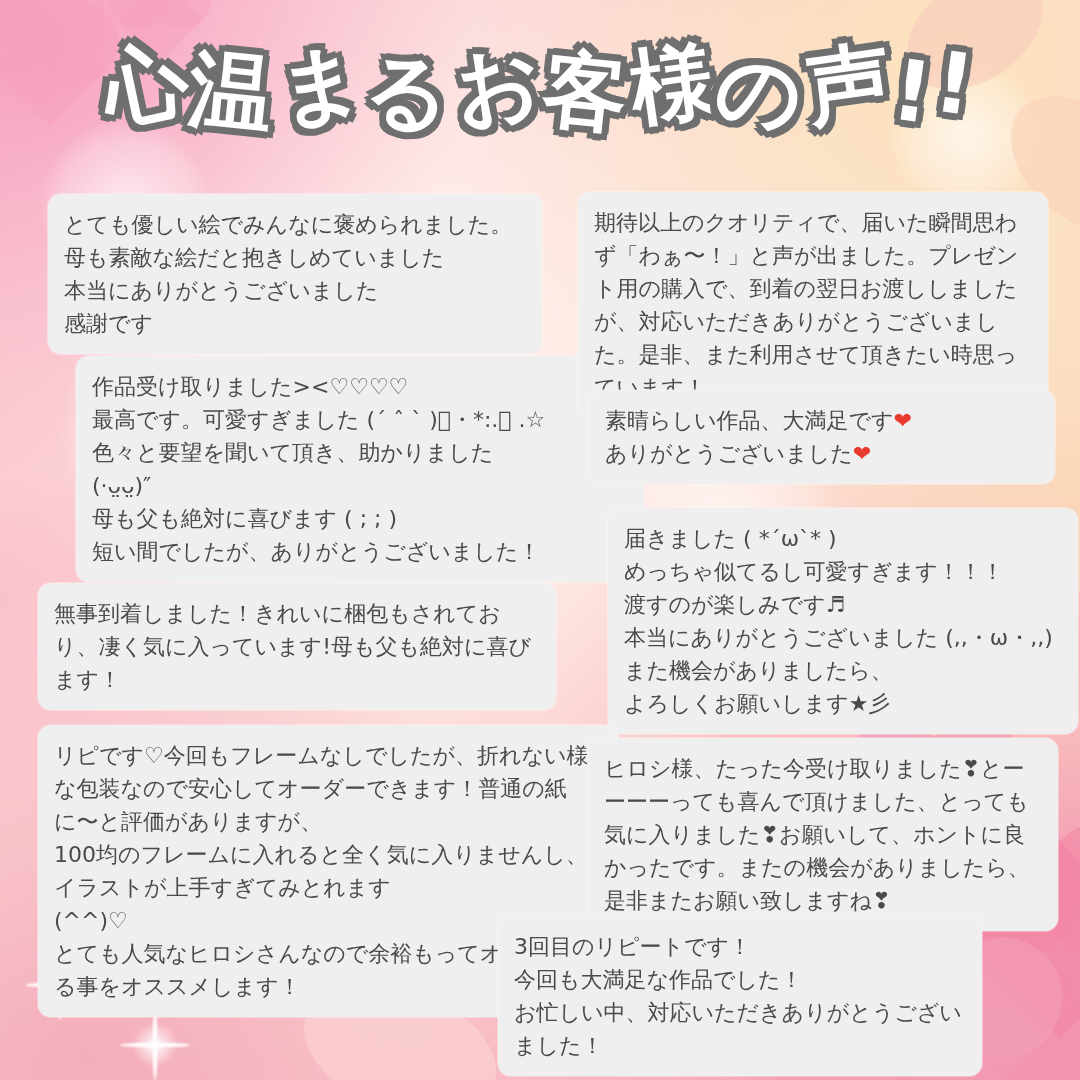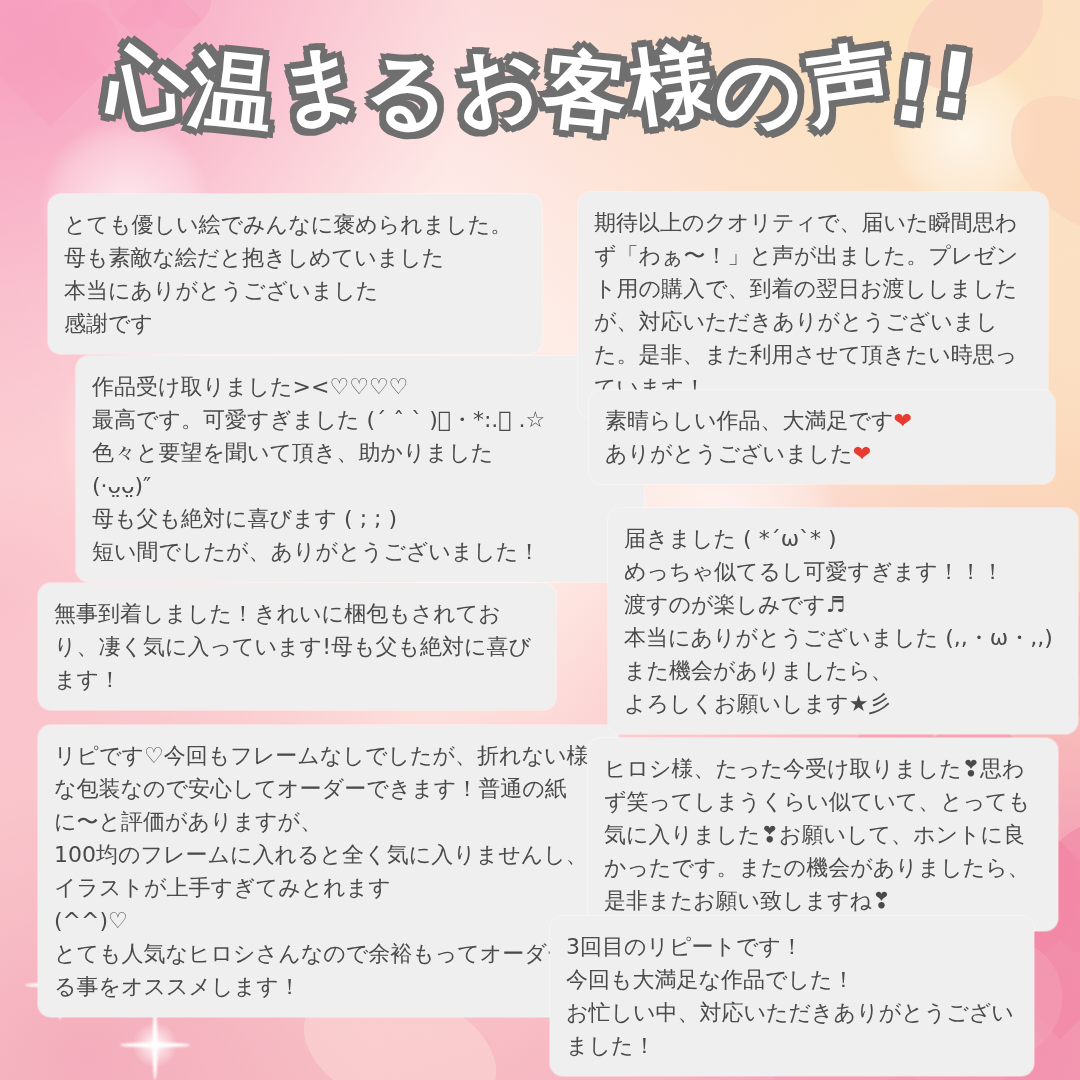--- a/index.html
+++ b/index.html
@@ -123,18 +123,18 @@
 
   <div class="bubble bubble-text" style="left:578px;top:192px;width:470px;">期待以上のクオリティで、届いた瞬間思わず「わぁ〜！」と声が出ました。プレゼント用の購入で、到着の翌日お渡ししましたが、対応いただきありがとうございました。是非、また利用させて頂きたい時思っています！</div>
   <div class="bubble bubble-text" style="left:589px;top:390px;width:466px;">素晴らしい作品、大満足です<span class="red-heart">❤</span>
 ありがとうございました<span class="red-heart">❤</span></div>
   <div class="bubble bubble-text" style="left:576px;top:508px;width:470px;margin-left:32px;">届きました ( *´ω`* )
 めっちゃ似てるし可愛すぎます！！！
 渡すのが楽しみです♬
 本当にありがとうございました (,,・ω・,,)
 また機会がありましたら、
 よろしくお願いします★彡</div>
-  <div class="bubble bubble-text" style="left:588px;top:738px;width:470px;">ヒロシ様、たった今受け取りました❣思わず笑ってしまうくらい似ていて、とっても気に入りました❣お願いして、ホントに良かったです。またの機会がありましたら、是非またお願い致しますね❣</div>
-  <div class="bubble bubble-text" style="left:550px;top:916px;width:484px;">3回目のリピートです！
+  <div class="bubble bubble-text" style="left:588px;top:738px;width:470px;">ヒロシ様、たった今受け取りました❣とーーーーっても喜んで頂けました、とっても気に入りました❣お願いして、ホントに良かったです。またの機会がありましたら、是非またお願い致しますね❣</div>
+  <div class="bubble bubble-text" style="left:498px;top:916px;width:484px;">3回目のリピートです！
 今回も大満足な作品でした！
 お忙しい中、対応いただきありがとうございました！</div>
 
 </div>
 
 </body></html>

